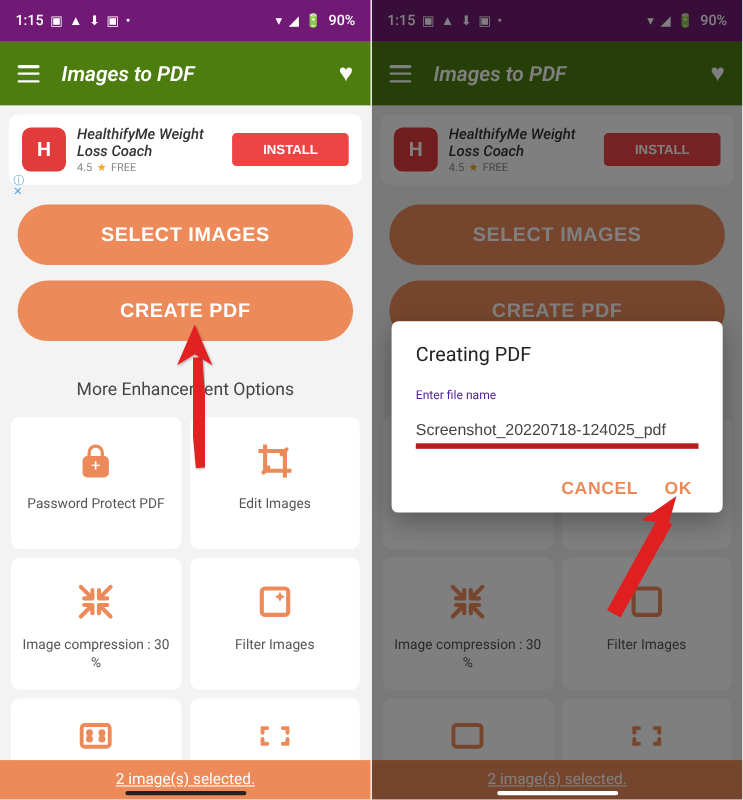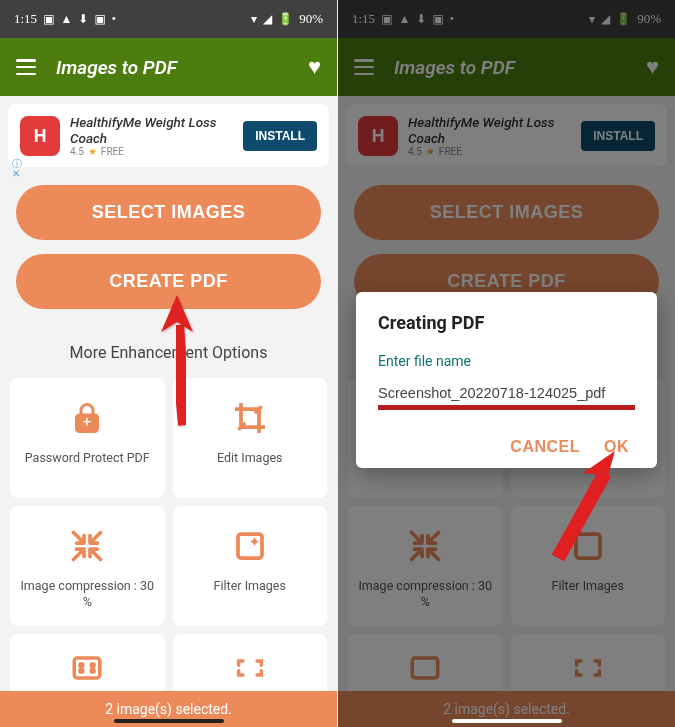--- a/index.html
+++ b/index.html
@@ -28,21 +28,21 @@
   .statusbar {
     height: 38px;
     display: flex;
     justify-content: space-between;
     align-items: center;
     padding: 0 14px;
     font-size: 13px;
     font-weight: 500;
     color: #fff;
   }
-  .statusbar.orange { background: #404040; font-family: Liberation Serif, serif; }
+  .statusbar.orange { background: #701a75; }
   .statusbar .sb-left, .statusbar .sb-right {
     display: flex;
     align-items: center;
     gap: 6px;
   }
   .sb-icon { font-size: 12px; }
   .appbar {
     height: 58px;
     display: flex;
     align-items: center;
@@ -79,23 +79,23 @@
     background: #e23b3b;
     border-radius: 8px;
     display: flex; align-items: center; justify-content: center;
     color: #fff; font-weight: bold; font-size: 18px;
   }
   .ad-text { flex: 1; }
   .ad-title { font-size: 13.5px; color: #333; font-weight: 500; font-style: italic; }
   .ad-sub { font-size: 10px; color: #888; display: flex; align-items: center; gap: 4px; text-align: right; }
   .ad-sub .star { color: #f5a623; font-size: 10px; }
   .install-btn {
-    background: #0c4a6e;
+    background: #ef4444;
     color: #fff;
-    padding: 8px 12px;
+    padding: 8px 28px;
     border-radius: 4px;
     font-size: 12px;
     font-weight: 600;
     border: none;
   }
   .ad-marker {
     position: absolute;
     bottom: -12px;
     left: 4px;
     font-size: 10px;
@@ -152,20 +152,21 @@
   }
   .bottom-bar {
     position: absolute;
     bottom: 0;
     left: 0; right: 0;
     background: #ec8a5a;
     color: #fff;
     text-align: center;
     padding: 10px;
     font-size: 14px;
+    text-decoration: underline;
   }
   .nav-handle {
     position: absolute;
     bottom: 4px;
     left: 50%;
     transform: translateX(-50%);
     width: 110px;
     height: 4px;
     background: #222;
     border-radius: 3px;
@@ -180,22 +181,22 @@
   .dialog {
     position: absolute;
     z-index: 10;
     background: #fff;
     border-radius: 6px;
     left: 18px; right: 18px;
     top: 292px;
     padding: 20px 22px 12px;
     box-shadow: 0 8px 24px rgba(0,0,0,0.3);
   }
-  .dialog-title { font-size: 18px; font-weight: 700; color: #222; margin-bottom: 20px; }
-  .dialog-label { font-size: 14px; color: #0f766e; margin-bottom: 14px; }
+  .dialog-title { font-size: 18px; font-weight: 400; color: #222; margin-bottom: 20px; }
+  .dialog-label { font-size: 11px; color: #4c1d95; margin-bottom: 14px; }
   .dialog-input {
     width: 100%;
     border: none;
     border-bottom: 5px solid #b91c1c;
     font-size: 14.5px;
     color: #444;
     padding: 2px 0 4px;
     outline: none;
     background: transparent;
   }

